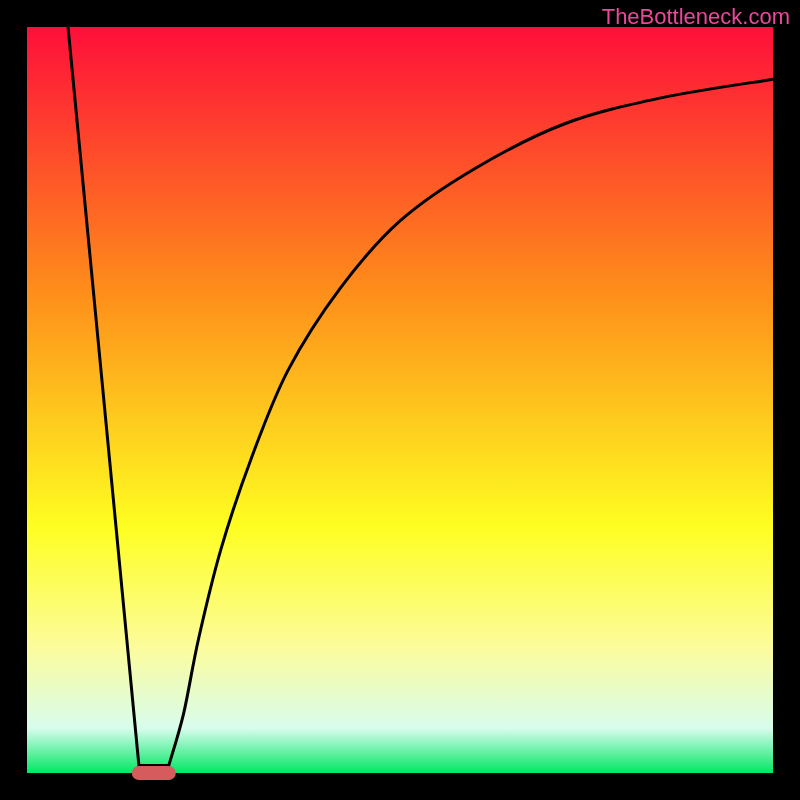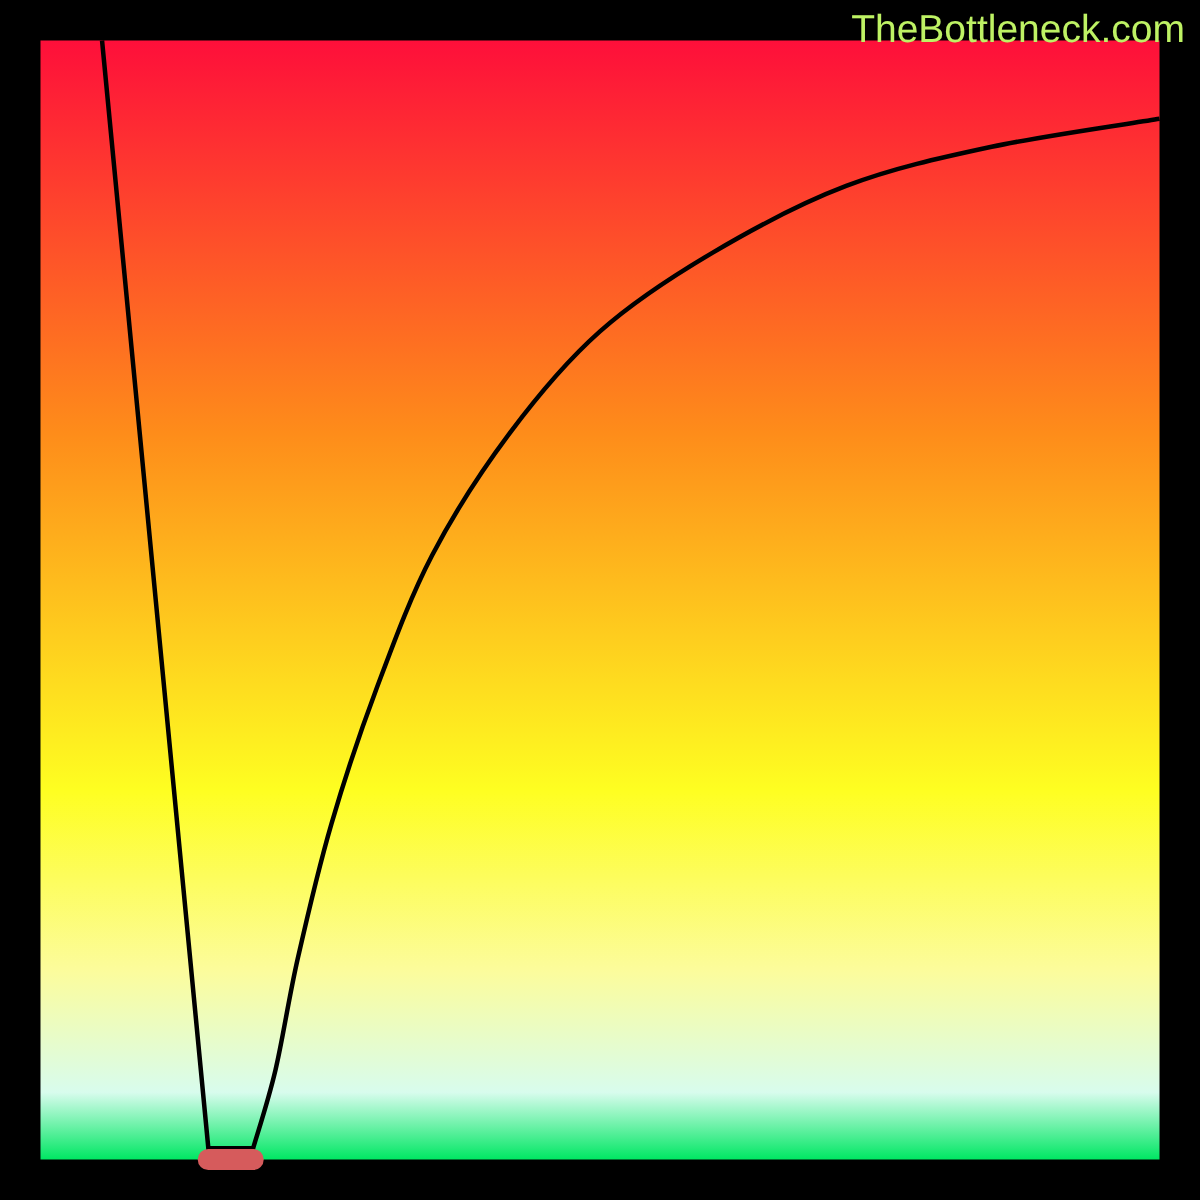--- a/index.html
+++ b/index.html
@@ -13,23 +13,23 @@
   .chart-container {
     width: 800px;
     height: 800px;
     position: relative;
     background: #000000;
   }
   .watermark {
     position: absolute;
     top: 4px;
     right: 10px;
-    color: #bef264;
+    color: #ec4899;
     font-family: Arial, sans-serif;
-    font-size: 26px;
+    font-size: 22px;
     font-weight: 500;
     z-index: 10;
   }
   svg {
     display: block;
   }
 </style>
 </head>
 <body>
 

